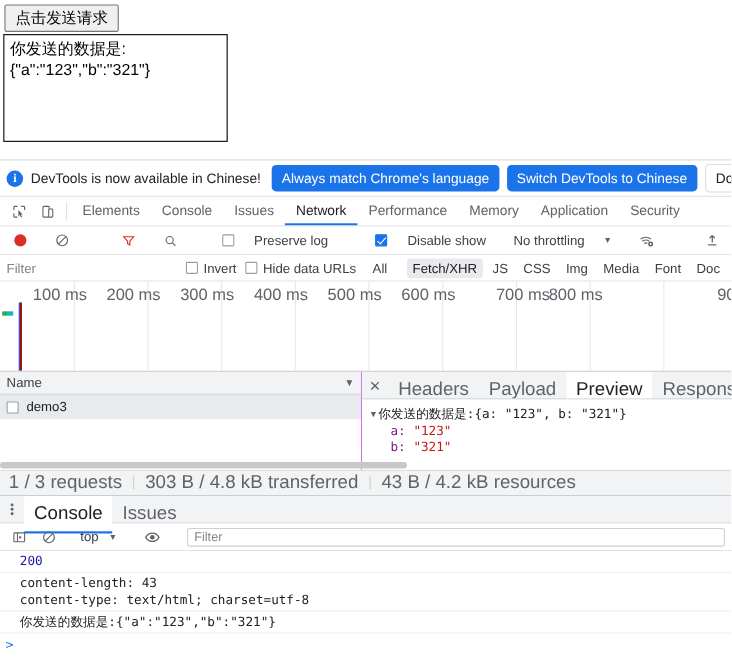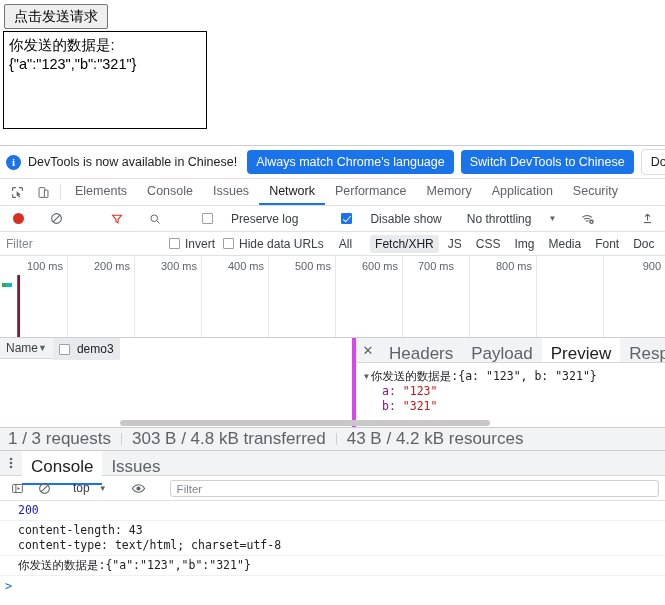--- a/index.html
+++ b/index.html
@@ -156,31 +156,31 @@
   
   .overview {
     position: relative; height: 82px;
     background: #ffffff; border-bottom: 1px solid #cdcdcd;
     overflow: hidden;
   }
   .ov-div {
     position: absolute; top: 0; bottom: 0; width: 1px; background: #e8e8e8;
   }
   .ov-lbl {
-    position: absolute; top: 4px; font-size: 11px; color: #5f6368;
-    transform: translateX(-100%); padding-right: 4px;
+    position: absolute; top: 4px; font-size: 15px; color: #5f6368;
+    transform: translateX(-100%); padding-right: 4px; margin-left: 16px;
   }
   .ov-bar-sm {
     position: absolute; left: 2px; top: 27px; width: 10px; height: 4px;
   }
   .ov-line { position: absolute; top: 19px; width: 2px; height: 62px; }
 
   
   .split { display: flex; height: 90px; border-bottom: 1px solid #cdcdcd; }
-  .reqlist { width: 356px; flex: 0 0 auto; display: flex; flex-direction: row; border-right: 4px solid #d946ef; }
+  .reqlist { width: 329px; flex: 0 0 auto; display: flex; flex-direction: column; border-right: 1px solid #d946ef; }
   .req-head {
     display: flex; align-items: center; height: 21px;
     background: #f1f3f4; border-bottom: 1px solid #d8d8d8;
     font-size: 12px; color: #3c4043; padding: 0 6px;
   }
   .req-head-sort { margin-left: auto; font-size: 9px; color: #5f6368; }
   .req-row {
     display: flex; align-items: center; height: 22px;
     background: #e8eaed;
     font-size: 12px; color: #202124; padding: 0 6px; gap: 7px;
@@ -394,21 +394,21 @@
       <div class="ov-div" style="left:402px"></div>
       <div class="ov-div" style="left:469px"></div>
       <div class="ov-div" style="left:536px"></div>
       <div class="ov-div" style="left:603px"></div>
       <div class="ov-lbl" style="left:67px">100 ms</div>
       <div class="ov-lbl" style="left:134px">200 ms</div>
       <div class="ov-lbl" style="left:201px">300 ms</div>
       <div class="ov-lbl" style="left:268px">400 ms</div>
       <div class="ov-lbl" style="left:335px">500 ms</div>
       <div class="ov-lbl" style="left:402px">600 ms</div>
-      <div class="ov-lbl" style="left:458px">700 ms</div>
+      <div class="ov-lbl" style="left:488px">700 ms</div>
       <div class="ov-lbl" style="left:536px">800 ms</div>
       <div class="ov-lbl" style="left:665px">900</div>
       <div class="ov-bar-sm" style="background:linear-gradient(90deg,#34a853 0 45%,#12b5cb 45% 100%);"></div>
       <div class="ov-line" style="left:17px;background:#2962ff;"></div>
       <div class="ov-line" style="left:18px;background:#a50e0e;"></div>
     </div>
 
     <div class="split">
 
       <div class="reqlist">

